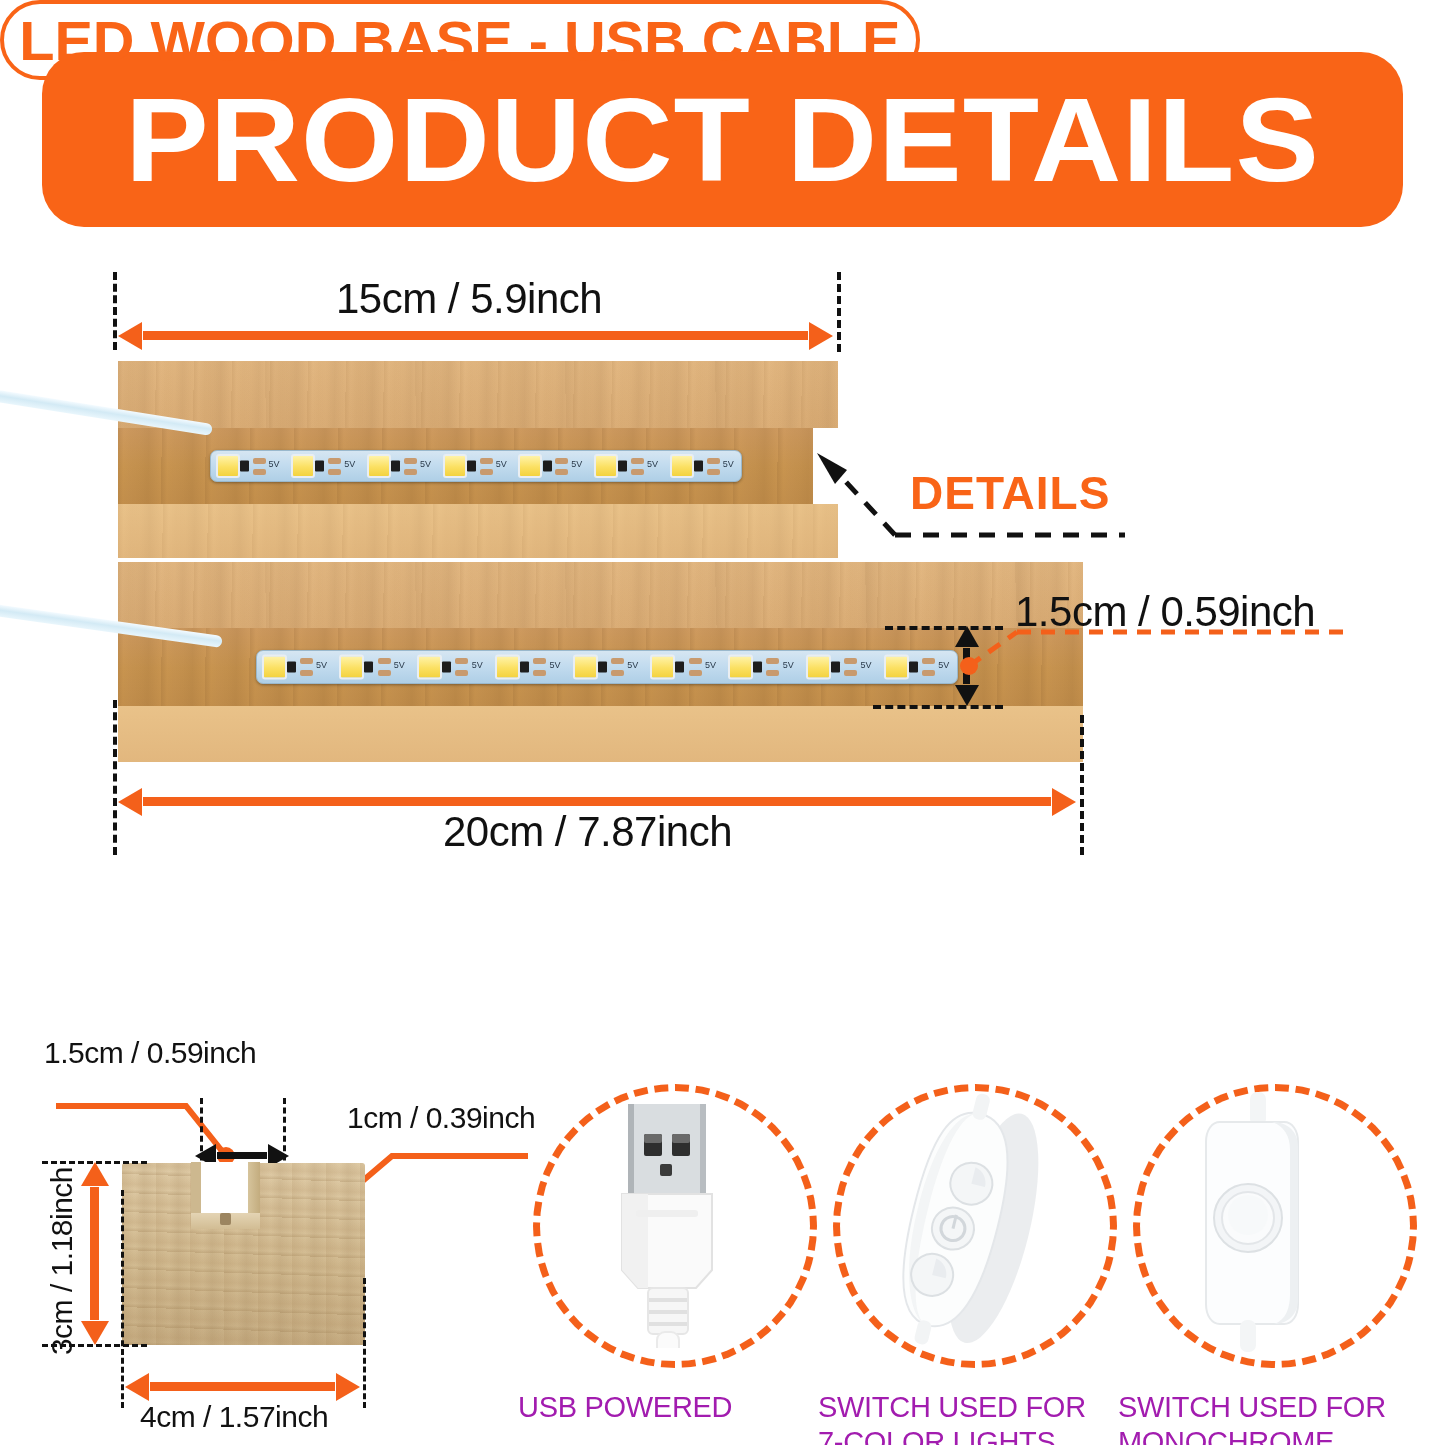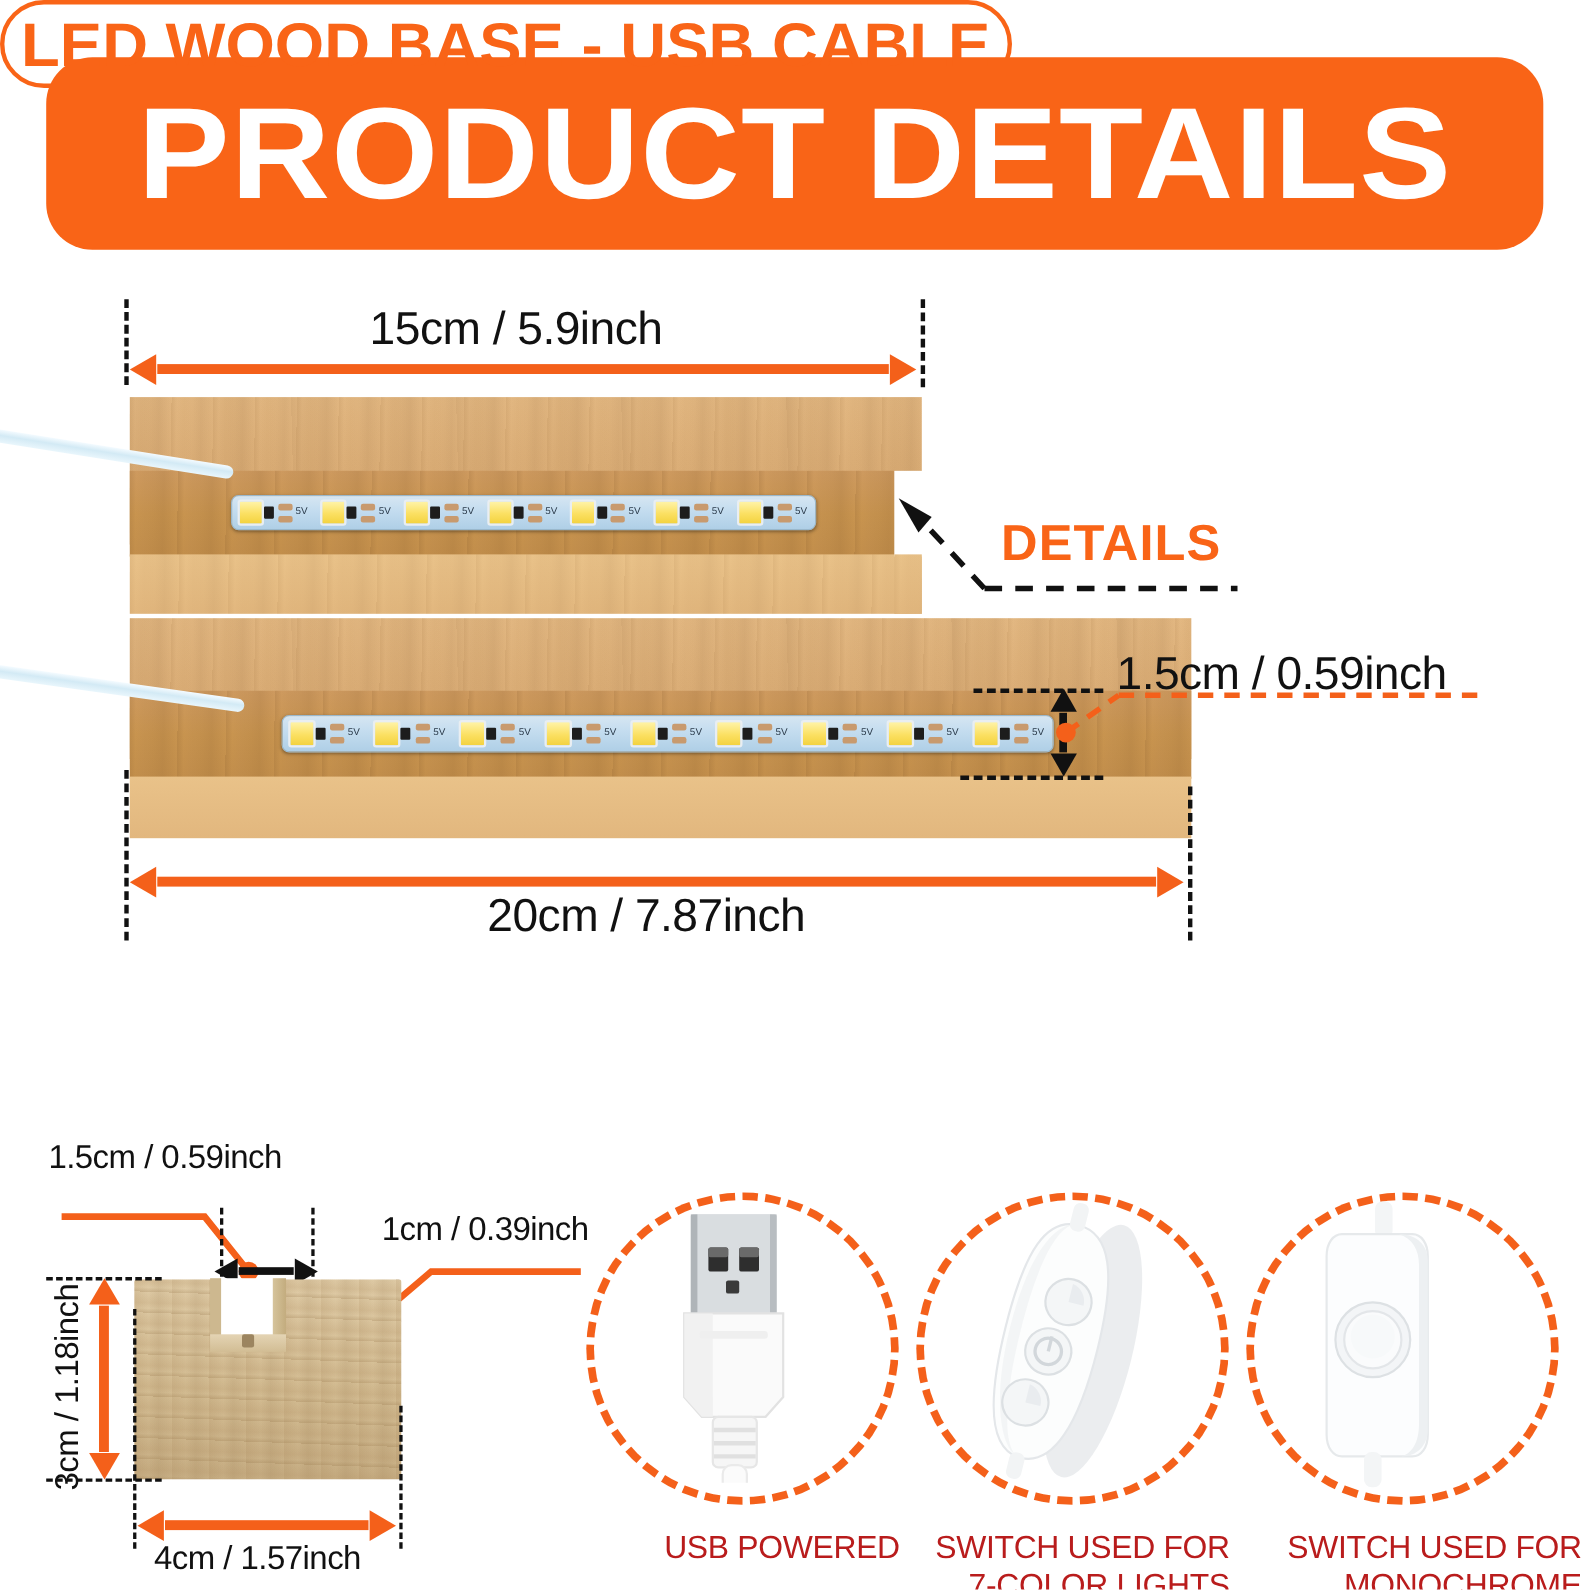--- a/index.html
+++ b/index.html
@@ -107,21 +107,21 @@
 
   
   #section-pill{left:270px;top:930px;width:912px;height:72px;
       border:4px solid #F96417;border-radius:40px;background:#fff;
       display:flex;align-items:center;justify-content:center;}
   #section-pill-label{font-size:56px;font-weight:bold;color:#F96417;
       letter-spacing:0px;white-space:nowrap;transform:scaleX(1.03);}
 
   
   .dashcircle{border-radius:50%;border:7px dashed #F4601A;background:#fff;}
-  .caption{font-size:29px;color:#b91c1c;text-align:right;line-height:1.22;
+  .caption{font-size:29px;color:#a21caf;text-align:left;line-height:1.22;
       white-space:pre-line;letter-spacing:-.3px;}
 </style>
 </head>
 <body>
 
 <div class="abs" id="header-banner">
   <div id="header-title">PRODUCT DETAILS</div>
 </div>
 
 <div class="abs dimlabel" style="left:336px;top:275px;">15cm / 5.9inch</div>

